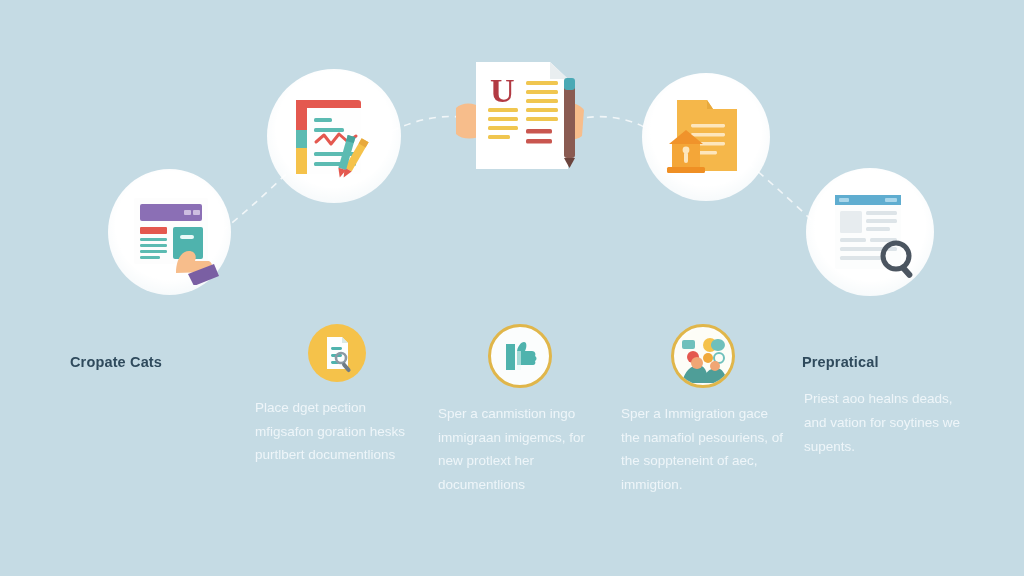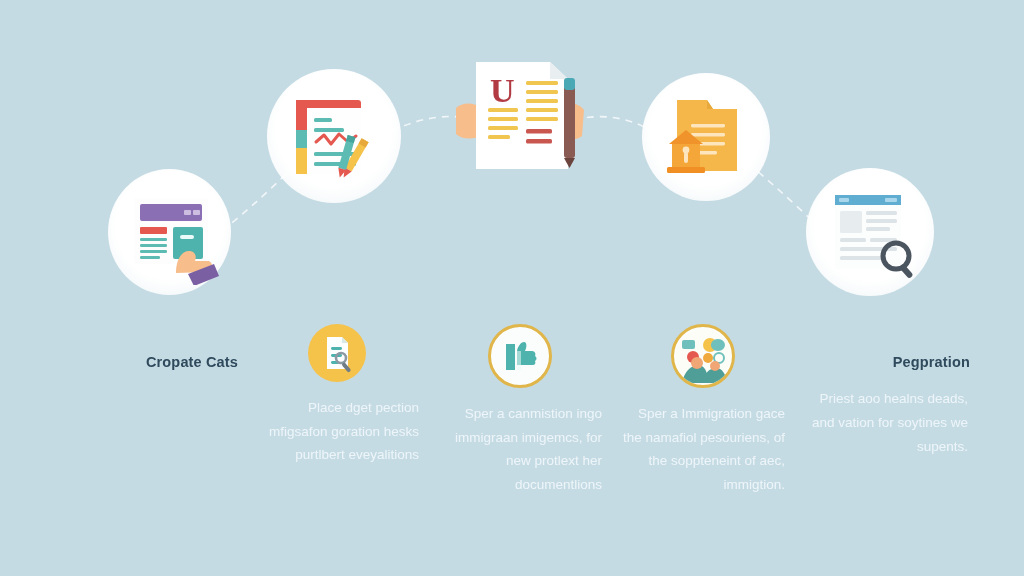--- a/index.html
+++ b/index.html
@@ -49,21 +49,21 @@
     position: absolute;
     left: 70px;
     top: 318px;
     width: 900px;
     height: 230px;
     display: flex;
     justify-content: space-between;
   }
   .col {
     width: 168px;
-    text-align: right;
+    text-align: left;
     position: relative;
   }
   .col-heading {
     font-size: 14.5px;
     font-weight: bold;
     color: #2f4a5c;
     letter-spacing: 0.15px;
     margin: 36px 0 16px 0;
     line-height: 1.2;
   }
@@ -217,21 +217,21 @@
         <svg width="40" height="40" viewBox="0 0 40 40" xmlns="http://www.w3.org/2000/svg">
           <path d="M10 4 h15 l6 6 v26 h-21 Z" fill="#fdfefe"></path>
           <path d="M25 4 l6 6 h-6 Z" fill="#d9e9e6"></path>
           <rect x="14" y="14" width="11" height="3" rx="1.4" fill="#4fb3ad"></rect>
           <rect x="14" y="21" width="11" height="3" rx="1.4" fill="#4fb3ad"></rect>
           <rect x="14" y="28" width="8" height="3" rx="1.4" fill="#4fb3ad"></rect>
           <circle cx="24" cy="25" r="5" fill="none" stroke="#8d99a3" stroke-width="2.6"></circle>
           <rect x="27" y="29" width="4" height="11" rx="2" transform="rotate(-40 29 34)" fill="#707c86"></rect>
         </svg>
       </div>
-      <div class="col-body">Place dget pection mfigsafon goration hesks purtlbert eveyalitions</div>
+      <div class="col-body">Place dget pection mfigsafon goration hesks purtlbert documentlions</div>
     </div>
 
     <div class="col">
       <div class="col-badge" style="background:#fbfdfd; border:3px solid #e0b64a;">
         <svg width="36" height="36" viewBox="0 0 36 36" xmlns="http://www.w3.org/2000/svg">
           <path d="M4 6 h9 v26 h-9 Z" fill="#4fb3ad"></path>
           <path d="M15 14 C15 9 19 4 22 4 C25 4 25 9 23 13 h7 c3 0 4 3 3 5 c2 1 2 4 0 5
                    c1 2 0 4 -2 4 h-16 Z" fill="#4fb3ad"></path>
           <rect x="15" y="13" width="4" height="19" fill="#eafaf8" opacity="0.55"></rect>
         </svg>
@@ -252,18 +252,18 @@
           <path d="M6 54 C8 42 16 36 22 36 C28 36 32 42 32 54 Z" fill="#4f9e98"></path>
           <path d="M26 54 C28 44 34 39 40 39 C46 39 50 45 51 54 Z" fill="#4f9e98"></path>
           <circle cx="21" cy="34" r="6" fill="#f0a675"></circle>
           <circle cx="39" cy="37" r="5" fill="#f0a675"></circle>
         </svg>
       </div>
       <div class="col-body shift-down">Sper a Immigration gace the namafiol pesouriens, of the soppteneint of aec, immigtion.</div>
     </div>
 
     <div class="col">
-      <div class="col-heading">Pegpration</div>
+      <div class="col-heading">Prepratical</div>
       <div class="col-body">Priest aoo healns deads, and vation for soytines we supents.</div>
     </div>
 
   </div>
 </div>
 
 </body></html>

